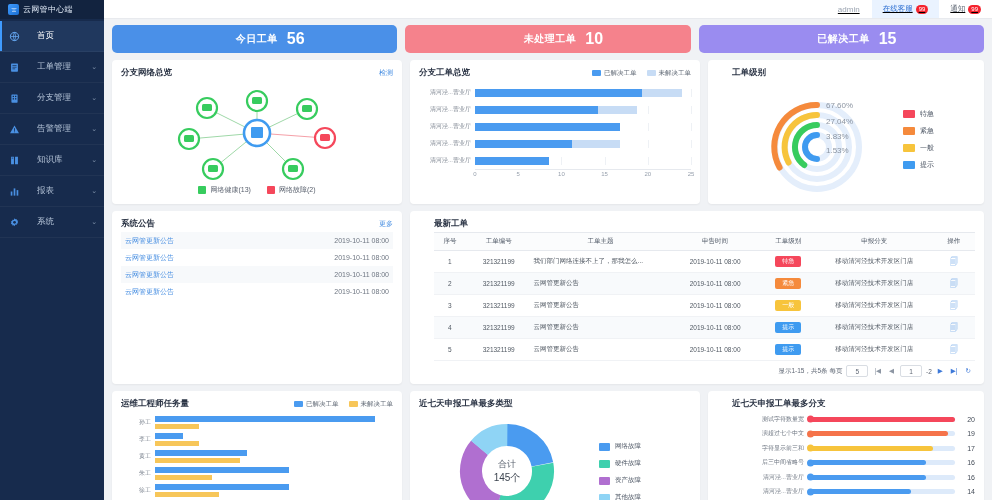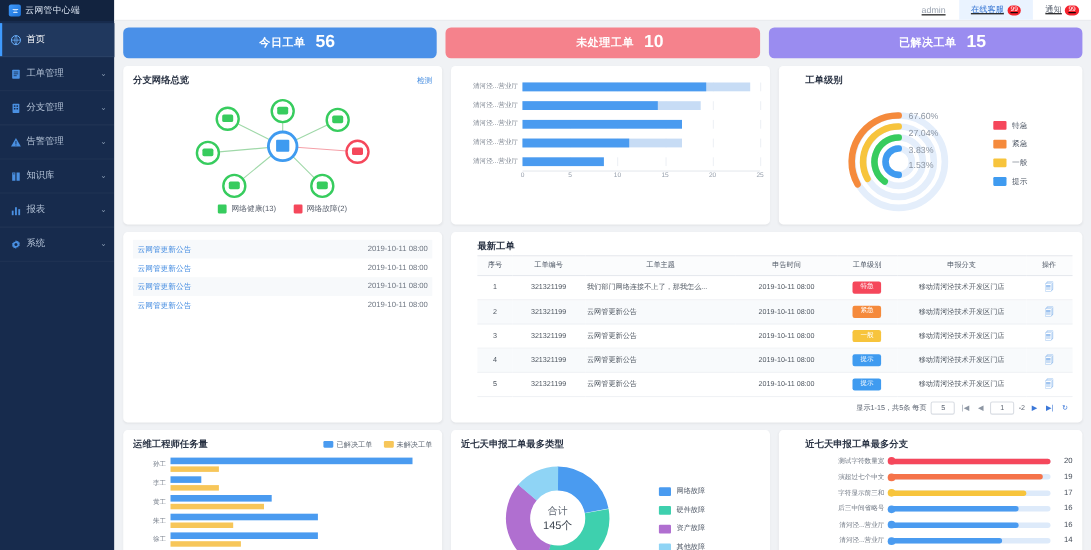--- a/index.html
+++ b/index.html
@@ -21,21 +21,21 @@
   }
   .logo-mark {
     width: 11px; height: 11px; border-radius: 2px;
     background: linear-gradient(135deg,#3f9bff,#1a6fd4);
     display: flex; align-items: center; justify-content: center;
     color: #fff; font-size: 7px; line-height: 1;
   }
   .logo-text { color: #dfe8f5; font-size: 8px; letter-spacing: .3px; white-space: nowrap; }
   .nav { flex: 1; padding-top: 2px; }
   .nav-item {
-    height: 31px; display: flex; align-items: center; gap: 4px;
+    height: 31px; display: flex; align-items: center; gap: 17px;
     padding: 0 7px 0 9px; color: #b3c2d6; font-size: 8.5px;
     border-bottom: 1px solid rgba(255,255,255,.045); position: relative;
   }
   .nav-item.active { background: #20385e; color: #ffffff; }
   .nav-item.active::before {
     content: ""; position: absolute; left: 0; top: 0; bottom: 0;
     width: 2px; background: #3f9bff;
   }
   .nav-ico { width: 11px; height: 11px; flex: 0 0 11px; color: #4a90e2; }
   .nav-item.active .nav-ico { color: #6cb2ff; }
@@ -373,20 +373,33 @@
               <span>网络健康(13)</span>
             </span>
             <span class="lg-item">
               <span class="lg-sq" style="background:#f5475b"></span>
               <span>网络故障(2)</span>
             </span>
           </div>
         </section>
 
         <section class="card col-b">
+          <div class="card-head">
+            <span class="card-title">分支工单总览</span>
+            <span class="chart-legend">
+              <span class="cl-item">
+                <span class="cl-sq" style="background:#4a9bf0"></span>
+                <span>已解决工单</span>
+              </span>
+              <span class="cl-item">
+                <span class="cl-sq" style="background:#c7dcf5"></span>
+                <span>未解决工单</span>
+              </span>
+            </span>
+          </div>
           <div class="sbars">
             <div class="sbar-row">
               <span class="sbar-lab">清河泾...营业厅</span>
               <span class="sbar-track">
                 <span class="gridlines">
                   <i class="gline" style="left:0%"></i>
                     <i class="gline" style="left:20%"></i>
                     <i class="gline" style="left:40%"></i>
                     <i class="gline" style="left:60%"></i>
                     <i class="gline" style="left:80%"></i>
@@ -508,20 +521,24 @@
                 <span>提示</span>
               </span>
             </div>
           </div>
         </section>
       </div>
 
       <div class="row-2">
 
         <section class="card col-a">
+          <div class="card-head">
+            <span class="card-title">系统公告</span>
+            <span class="card-link">更多</span>
+          </div>
           <div>
             <div class="ann-row">
               <span class="ann-title">云网管更新公告</span>
               <span class="ann-date">2019-10-11 08:00</span>
             </div>
             <div class="ann-row">
               <span class="ann-title">云网管更新公告</span>
               <span class="ann-date">2019-10-11 08:00</span>
             </div>
             <div class="ann-row">

